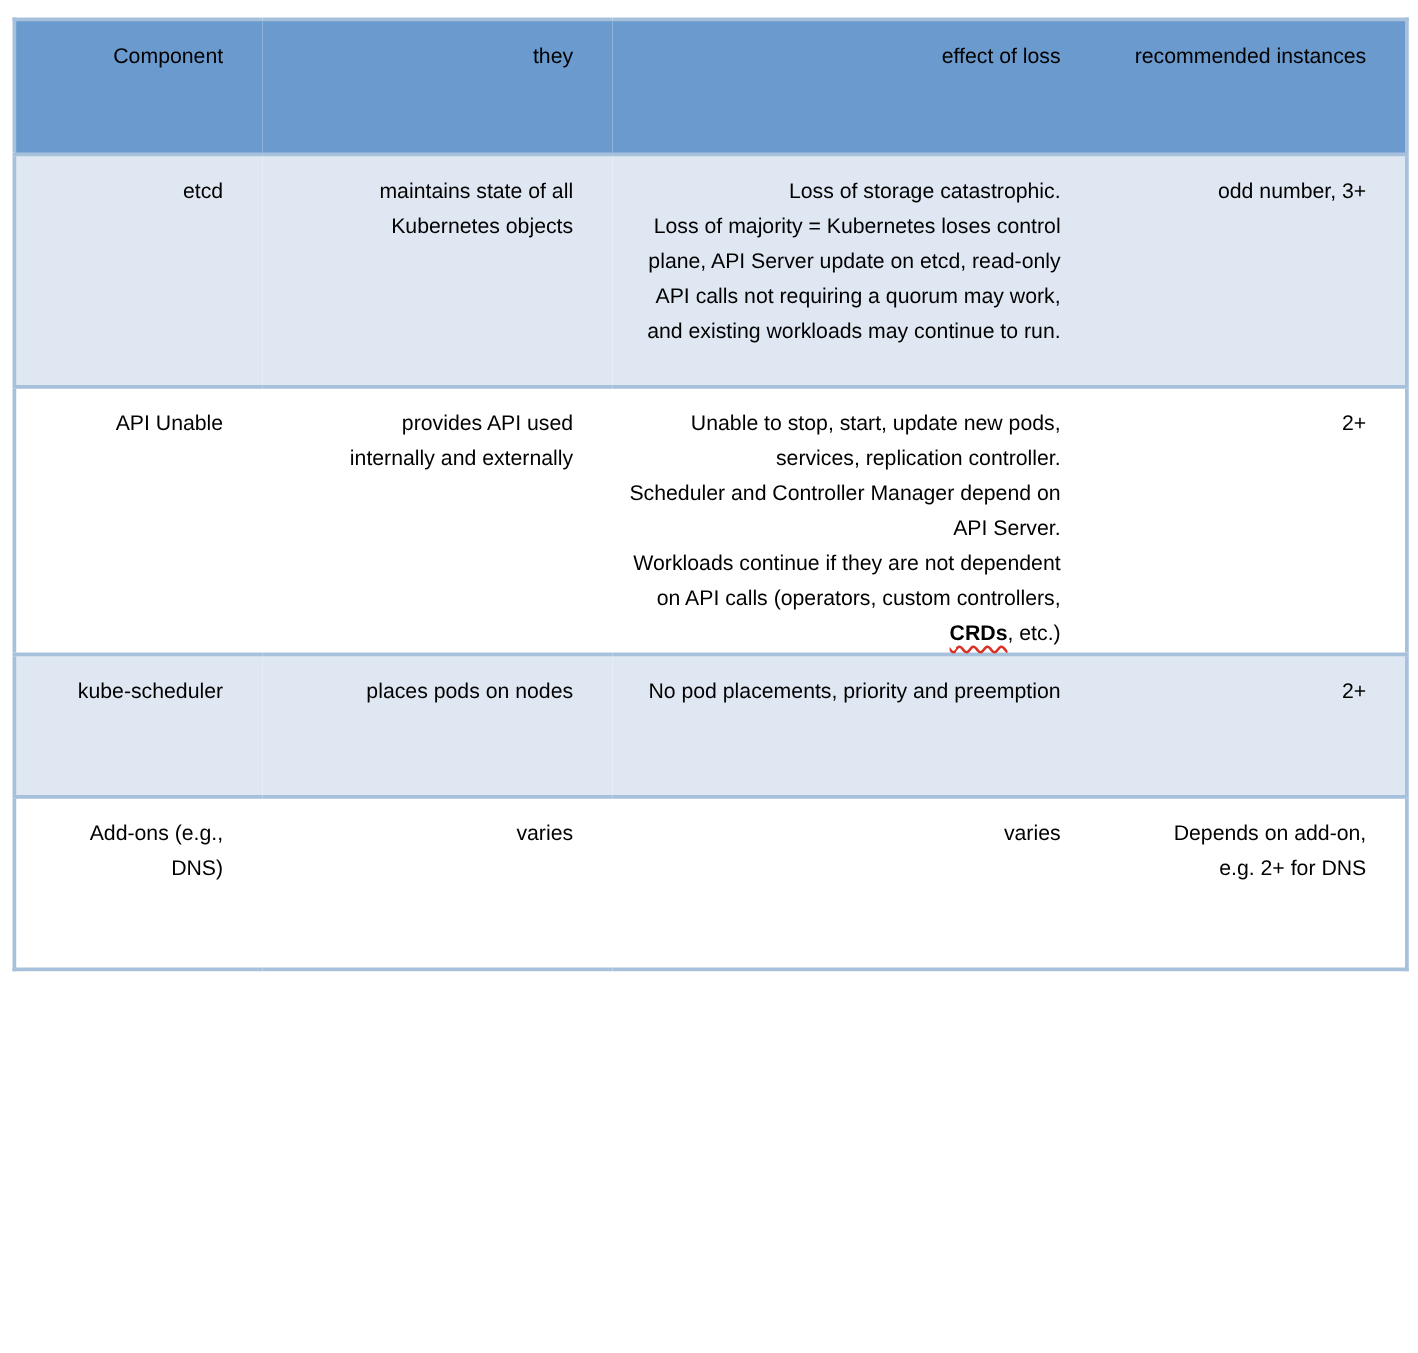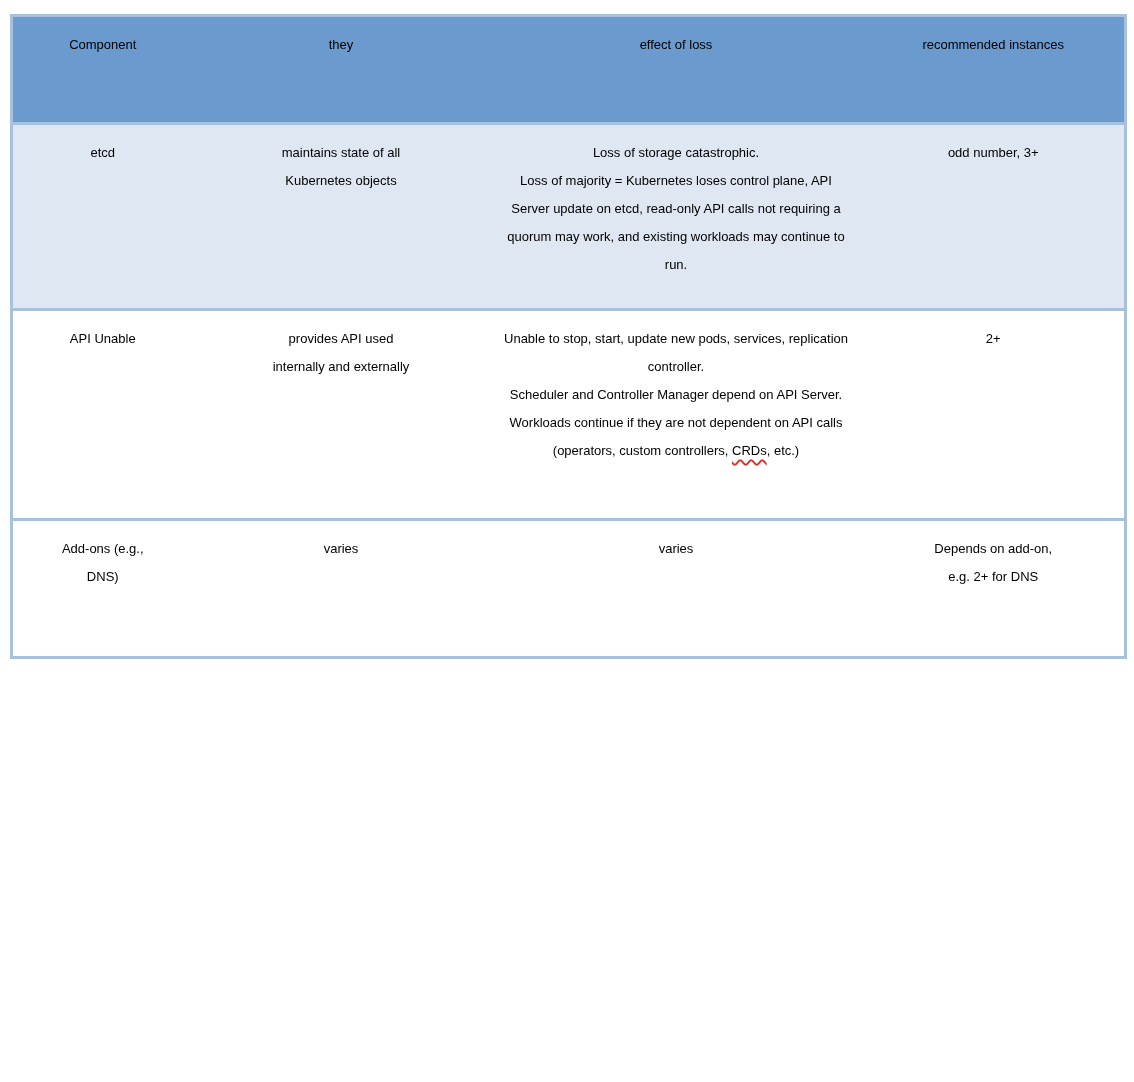--- a/index.html
+++ b/index.html
@@ -31,23 +31,23 @@
     background: var(--row-bg);
     border: 3px solid var(--border);
   }
   col.c-component { width: 198px; }
   col.c-role      { width: 280px; }
   col.c-effect    { width: 390px; }
   col.c-instances { width: 246px; }
 
   th, td {
     vertical-align: top;
-    text-align: center;
+    text-align: right;
     font-weight: normal;
-    font-size: 13px;
+    font-size: 17px;
     line-height: 28px;
     padding: 14px 31px 1px 14px;
     white-space: pre-line;
     overflow-wrap: break-word;
     border-top: 3px solid var(--border);
     box-sizing: border-box;
   }
   thead th {
     background: var(--header-bg);
     border-top: none;
@@ -60,20 +60,21 @@
   tr.r4 { height: 147px; }
   tr.r5 { height: 138px; }
   tr.alt td { background: var(--row-alt-bg); }
 
   .misspell {
     text-decoration: underline;
     text-decoration-style: wavy;
     text-decoration-color: var(--spellcheck-underline);
     text-decoration-thickness: 2px;
     text-underline-offset: 4px;
+    font-weight: bold;
   }
 </style>
 </head>
 <body>
 
 <div class="page">
   <table class="components">
     <colgroup>
       <col class="c-component">
       <col class="c-role">
@@ -99,20 +100,26 @@
       </tr>
       <tr class="r1">
         <td>API Unable</td>
         <td>provides API used
 internally and externally</td>
         <td><span>Unable to stop, start, update new pods, services, replication controller.
 Scheduler and Controller Manager depend on API Server.
 Workloads continue if they are not dependent on API calls (operators, custom controllers, </span><span class="misspell">CRDs</span><span>, etc.)</span></td>
         <td>2+</td>
       </tr>
+      <tr class="r2 alt">
+        <td>kube-scheduler</td>
+        <td>places pods on nodes</td>
+        <td>No pod placements, priority and preemption</td>
+        <td>2+</td>
+      </tr>
       <tr class="r5">
         <td>Add-ons (e.g.,
 DNS)</td>
         <td>varies</td>
         <td>varies</td>
         <td>Depends on add-on,
 e.g. 2+ for DNS</td>
       </tr>
     </tbody>
   </table>

